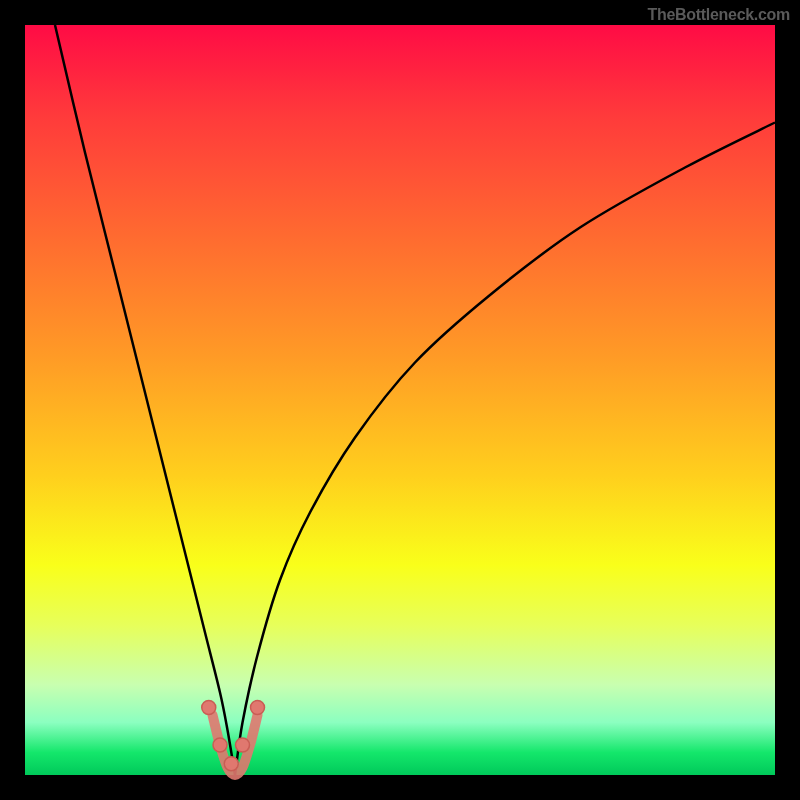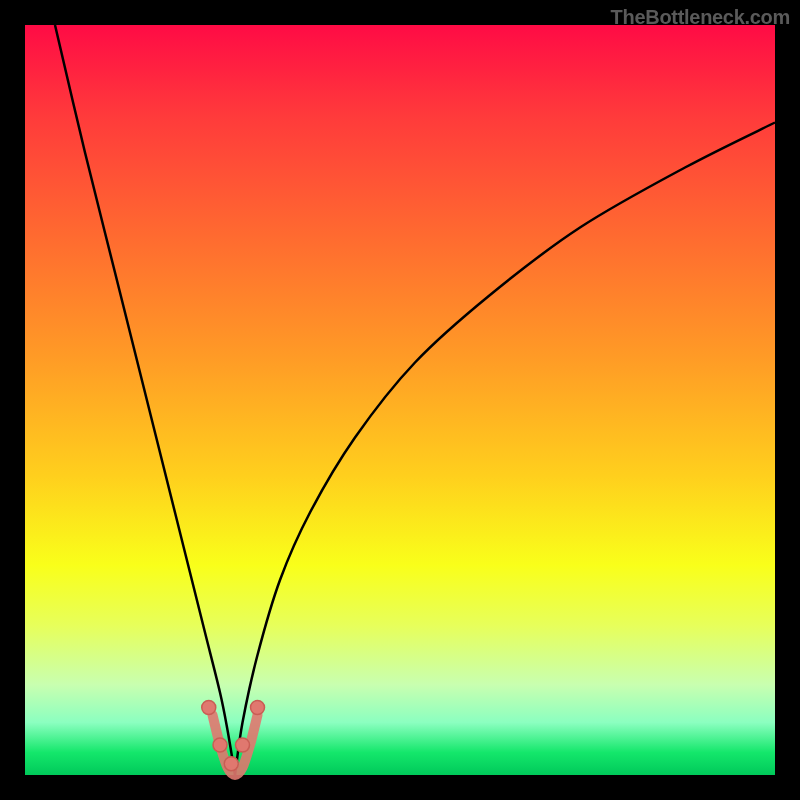--- a/index.html
+++ b/index.html
@@ -28,21 +28,21 @@
       #c8ffb0 88%,
       #8bffc0 93%,
       #14e76b 97%,
       #00c95a 100%
     );
   }
   .watermark {
     position: absolute;
     top: 6px;
     right: 10px;
-    font-size: 20px;
+    font-size: 16px;
     font-weight: 600;
     color: #5a5a5a;
     letter-spacing: -0.3px;
   }
   svg.curve {
     position: absolute;
     left: 0;
     top: 0;
     width: 750px;
     height: 750px;

